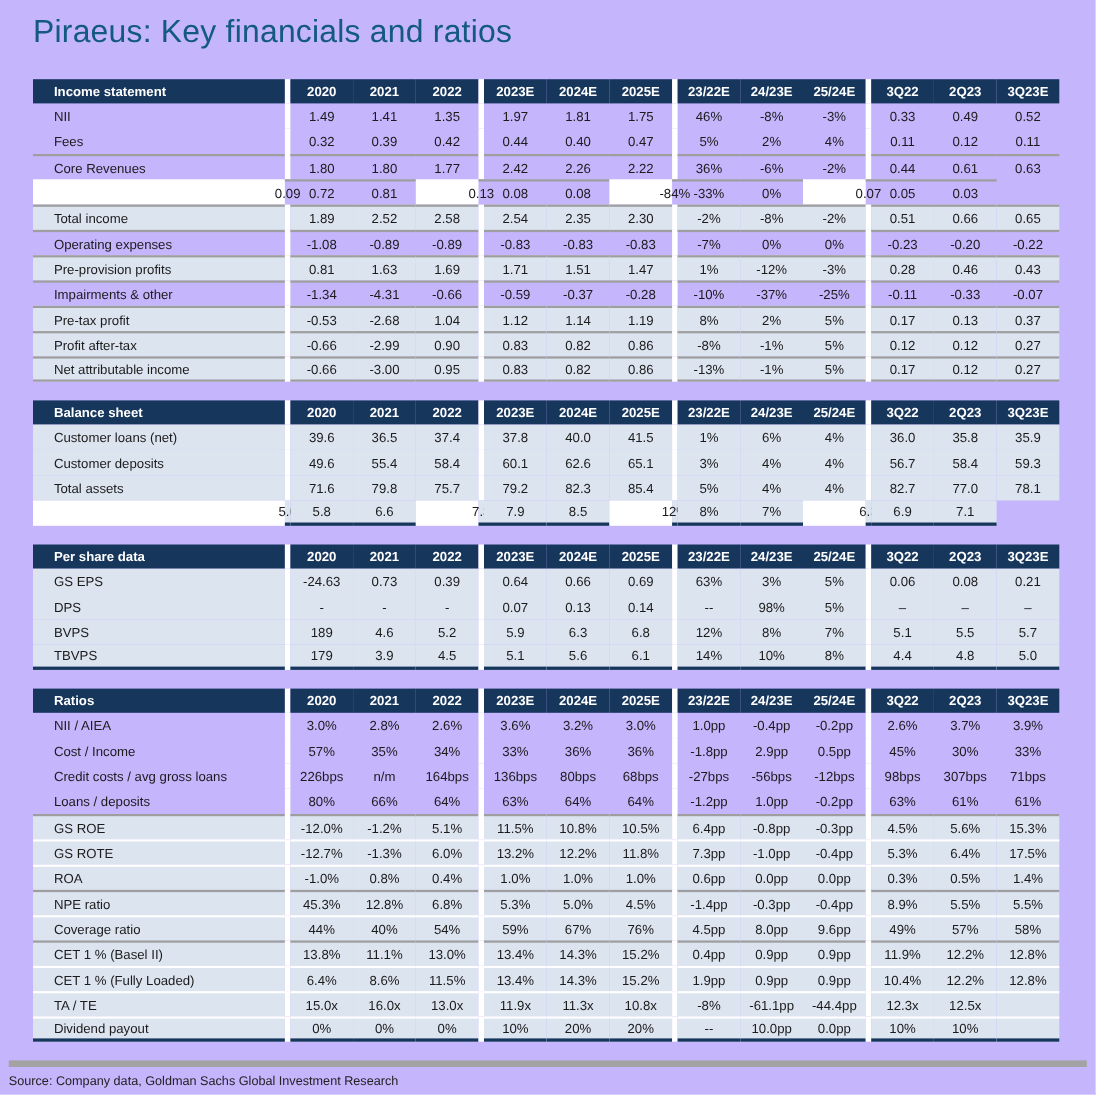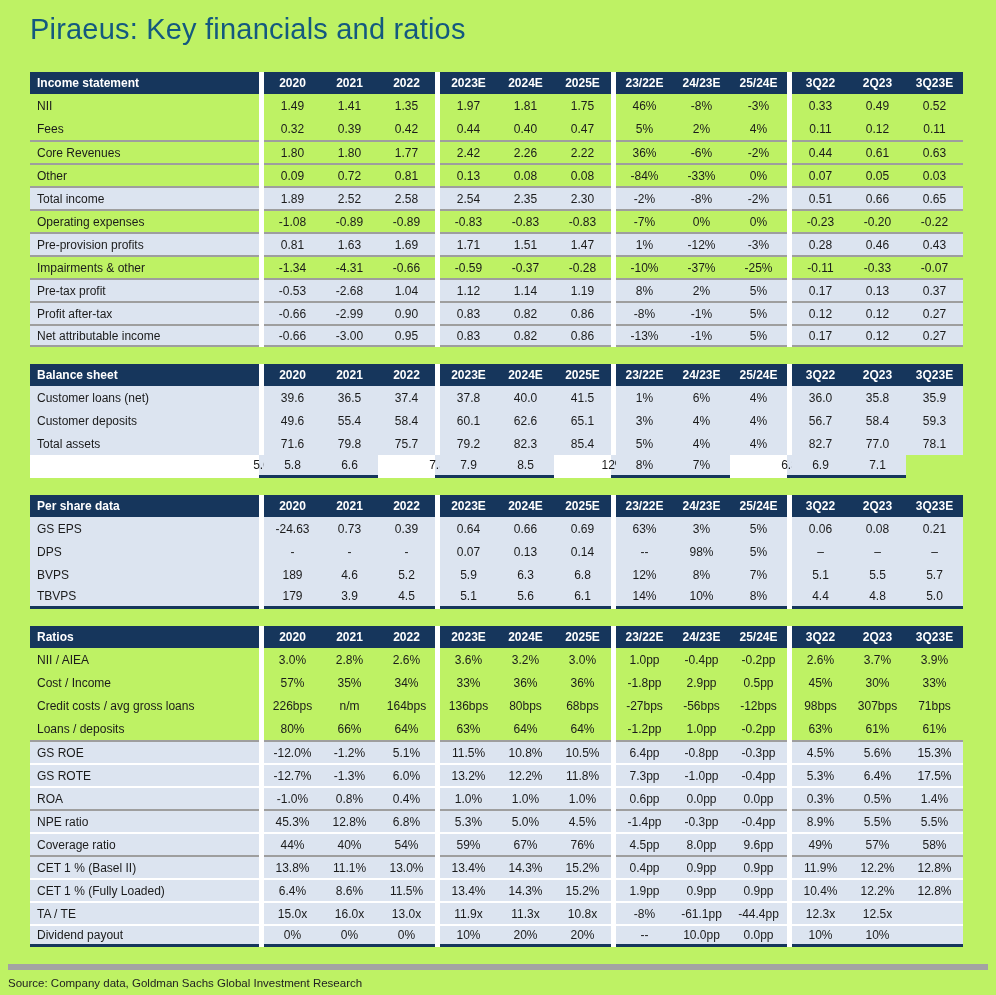--- a/index.html
+++ b/index.html
@@ -1,32 +1,32 @@
 <!DOCTYPE html>
 <html><head>
 <meta charset="utf-8">
 <style>
   * { margin:0; padding:0; box-sizing:border-box; }
   body { background:#ffffff; font-family:"Liberation Sans", sans-serif; }
-  .page { width:996px; height:995px; background:#bef264; overflow:hidden; position:relative; }
+  .page { width:996px; height:995px; background:#c4b5fd; overflow:hidden; position:relative; }
   .page-title {
     color:#14597f; font-size:29px; font-weight:400;
     margin:13px 0 0 30px; letter-spacing:0.2px;
   }
   .tables { margin:26px 30px 0 30px; }
   .section { margin-bottom:17px; }
   .grid-row {
     display:grid;
     grid-template-columns:229px 5px 57px 57px 57px 5px 57px 57px 57px 5px 57px 57px 57px 5px 57px 57px 57px;
   }
   .cell {
     height:23px; display:flex; align-items:center; justify-content:center;
     font-size:12px; color:#1b1b1b; white-space:nowrap;
   }
-  .cell.label { justify-content:flex-start; padding-left:7px; }
+  .cell.label { justify-content:flex-start; padding-left:19px; }
   .hdr .cell { background:#16365c; color:#ffffff; font-weight:700; height:22px; }
   .shaded { background:#dce4f0; }
   .sep-gray { border-top:2px solid #9e9e9e; }
   .sep-white { border-top:2px solid #ffffff; }
   .bottom-navy { border-bottom:3px solid #16365c; }
   .bottom-gray { border-bottom:2px solid #9e9e9e; }
   .spacer { background:#ffffff; }
   .source-line {
     margin:4px 8px 0 8px; border-top:6px solid #a3a3a3;
     padding-top:7px; font-size:11.5px; color:#222222;
@@ -109,21 +109,20 @@
           <div class="spacer"></div>
           <div class="cell  sep-gray">36%</div>
           <div class="cell  sep-gray">-6%</div>
           <div class="cell  sep-gray">-2%</div>
           <div class="spacer"></div>
           <div class="cell  sep-gray">0.44</div>
           <div class="cell  sep-gray">0.61</div>
           <div class="cell  sep-gray">0.63</div>
         </div>
         <div class="grid-row">
-          <div class="cell label sep-gray">Other</div>
           <div class="spacer"></div>
           <div class="cell  sep-gray">0.09</div>
           <div class="cell  sep-gray">0.72</div>
           <div class="cell  sep-gray">0.81</div>
           <div class="spacer"></div>
           <div class="cell  sep-gray">0.13</div>
           <div class="cell  sep-gray">0.08</div>
           <div class="cell  sep-gray">0.08</div>
           <div class="spacer"></div>
           <div class="cell  sep-gray">-84%</div>

